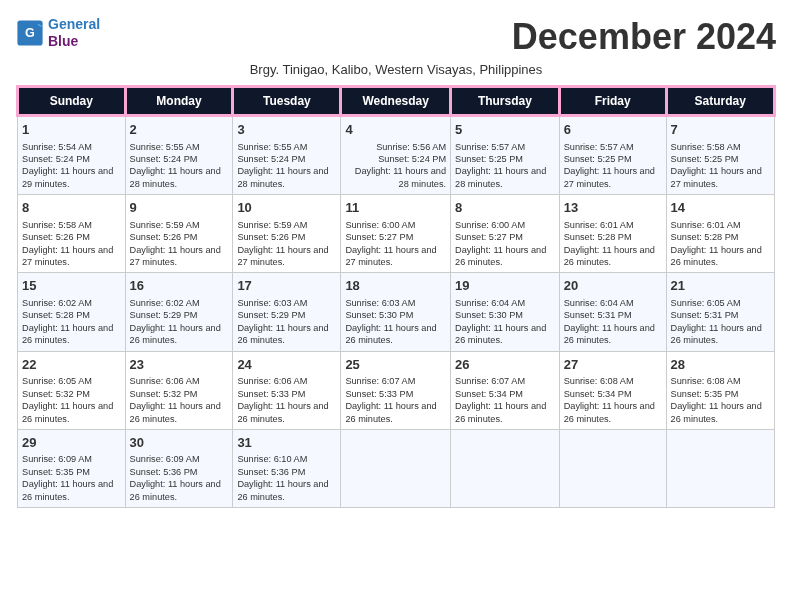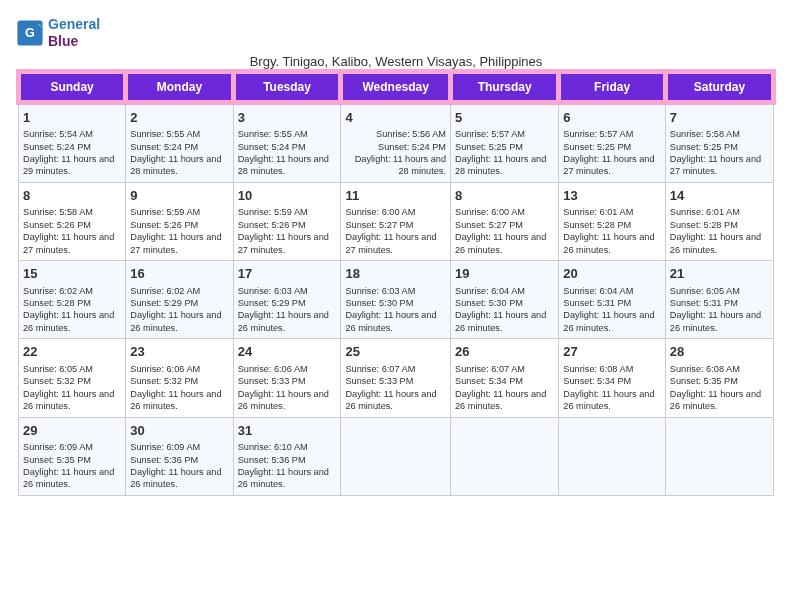--- a/index.html
+++ b/index.html
@@ -37,33 +37,34 @@
     .month-title {
       font-size: 36px;
       font-weight: bold;
       color: #333;
       text-align: right;
     }
     .subtitle {
       text-align: center;
       font-size: 13px;
       color: #333;
+      margin-bottom: 8px;
     }
     table {
       width: 100%;
       border-collapse: collapse;
       font-size: 10px;
     }
     thead tr th {
-      background-color: #6d28d9;
+      background-color: #0f172a;
       color: #fff;
       text-align: center;
       padding: 6px 4px;
       font-size: 12px;
-      border: 5px solid #f9a8d4;
+      border: 3px solid #f9a8d4;
     }
     tbody tr td {
       border: 1px solid #ccc;
       vertical-align: top;
       padding: 4px 4px;
       width: 113px;
       min-height: 70px;
       color: #333;
       font-size: 9.5px;
       line-height: 1.35;
@@ -93,20 +94,21 @@
     <svg class="logo-icon" viewBox="0 0 40 40">
       <rect x="2" y="2" width="36" height="36" rx="4" fill="#2e7abc"></rect>
       <text x="20" y="26" text-anchor="middle" fill="white" font-size="18" font-weight="bold" font-family="Arial">G</text>
       <polygon points="30,8 38,12 34,8" fill="#5bc8f5"></polygon>
     </svg>
     <div class="logo-text">
       <span style="color:#2e7abc;">General</span><br>
       <span>Blue</span>
     </div>
   </div>
+  <div class="month-title">December 2024</div>
 </div>
 
 <div class="subtitle">Brgy. Tinigao, Kalibo, Western Visayas, Philippines</div>
 
 <table>
   <thead>
     <tr>
 
     <th>Sunday</th>
         <th>Monday</th>

